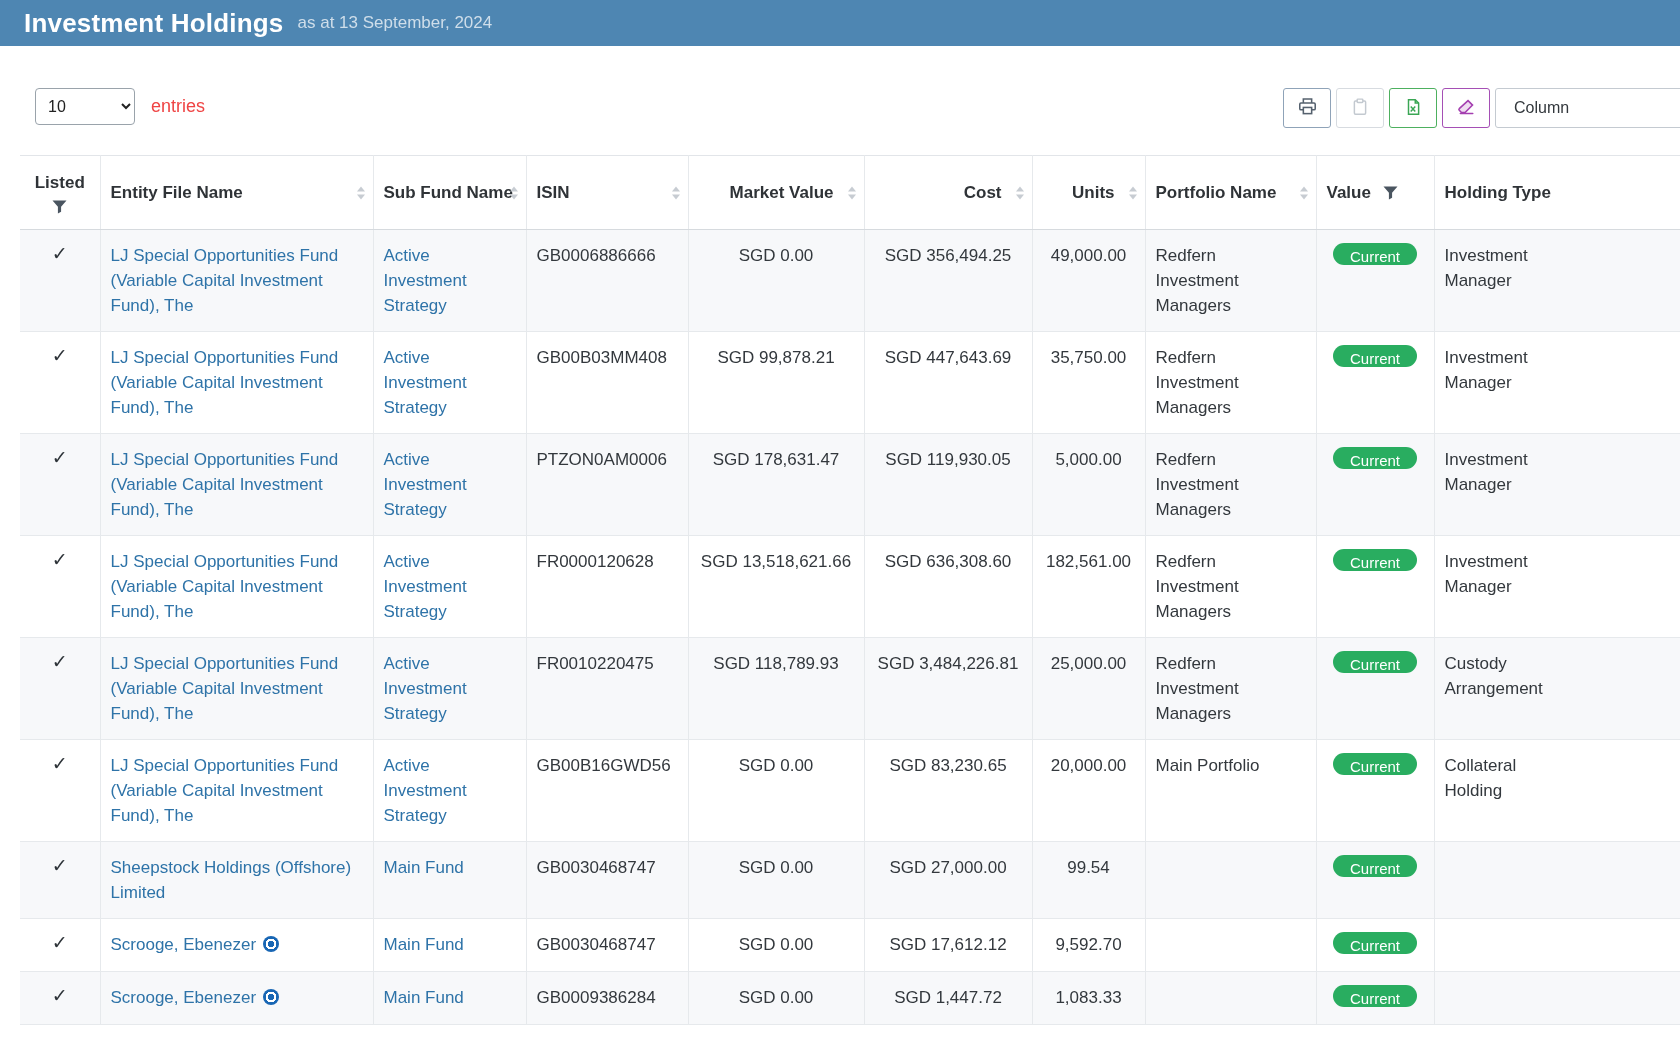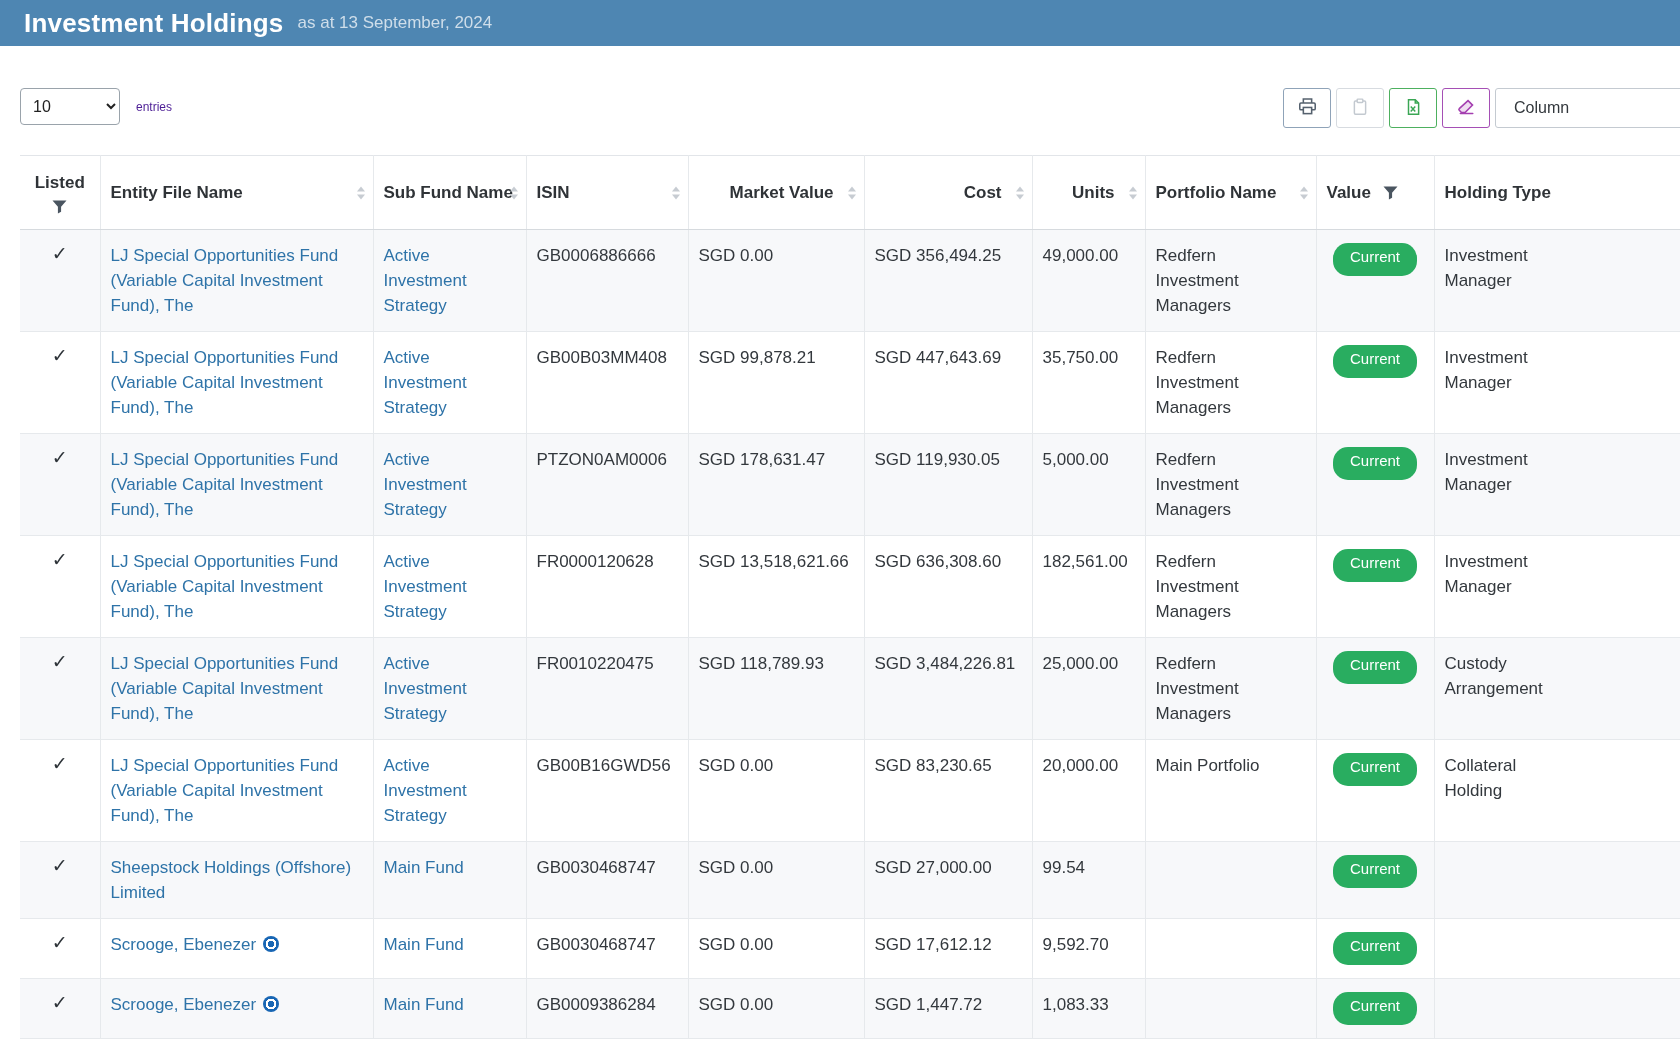--- a/index.html
+++ b/index.html
@@ -6,50 +6,50 @@
   html,body{width:1680px;height:1050px;overflow:hidden;background:#fff;
     font-family:"Liberation Sans","DejaVu Sans",sans-serif;color:#33383d}
 
   
   .titlebar{height:46px;background:#4e86b2;display:flex;align-items:center;padding:0 24px;gap:14px}
   .titlebar .title{color:#fff;font-size:26px;font-weight:700;letter-spacing:.2px}
   .titlebar .subtitle{color:#cfdeea;font-size:17px}
 
   
   .controls{position:relative;margin-top:42px;height:40px}
-  .entries{margin-left:20px;display:flex;align-items:center;gap:16px}
+  .entries{margin-left:35px;display:flex;align-items:center;gap:16px}
   select.page-size{width:100px;height:37px;font-size:16px;padding:0 8px;border:1px solid #9aa3ab;
     border-radius:4px;background:#fff;color:#222}
-  .entries-label{font-size:12px;color:#4c1d95}
+  .entries-label{font-size:18px;color:#ef4444}
   .toolbar{position:absolute;top:0;left:1283px;display:flex;gap:5px}
   .tbtn{width:48px;height:40px;background:#fff;border-radius:3px;display:flex;align-items:center;
     justify-content:center;cursor:pointer}
   .tbtn.print{border:1px solid #8fa3b8}
   .tbtn.copy{border:1px solid #d7dbe0;cursor:default}
   .tbtn.excel{border:1px solid #4db05f}
   .tbtn.clear{border:1px solid #a54fb5}
   .col-btn{height:40px;min-width:210px;border:1px solid #c4cad1;border-radius:3px;background:#fff;
     font-size:16px;color:#33383d;text-align:left;padding:0 18px;white-space:nowrap;cursor:pointer}
 
   
   table{border-collapse:collapse;table-layout:fixed;width:1660px;margin:27px 0 0 20px;
     border-top:1px solid #e2e5e9}
   th,td{border-right:1px solid #e6e9ec;border-bottom:1px solid #e6e9ec}
   th:last-child,td:last-child{border-right:none}
   th{height:74px;vertical-align:middle;padding:0 10px;font-size:17px;font-weight:700;color:#2f3337;
     text-align:left;position:relative;border-bottom:1px solid #d6dade;background:#fff;line-height:24px}
   th.num{text-align:right;padding-right:30px}
   td{vertical-align:top;padding:13px 10px;font-size:17px;line-height:25px;color:#33383d}
   tbody tr:nth-child(odd){background:#f7f8fa}
-  td.num{text-align:left}
+  td.num{text-align:center}
   td.status-cell{text-align:center}
   a.cell-link{color:#2e73a8;text-decoration:none}
   .check{font-size:19px;font-weight:600;color:#2d3338;display:block;text-align:center;line-height:22px}
   .status-pill{display:inline-block;background:#29ad60;color:#fff;font-size:15px;line-height:15px;
-    padding:6px 17px 12px;border-radius:15px;white-space:nowrap}
+    padding:6px 17px 1px;border-radius:15px;white-space:nowrap}
   .carets{position:absolute;right:8px;top:50%;transform:translateY(-50%);display:flex;
     flex-direction:column;gap:3px}
   .caret-up{width:0;height:0;border-left:4.5px solid transparent;border-right:4.5px solid transparent;
     border-bottom:5.5px solid #c7ccd2}
   .caret-down{width:0;height:0;border-left:4.5px solid transparent;border-right:4.5px solid transparent;
     border-top:5.5px solid #c7ccd2}
   .listed-stack{display:flex;flex-direction:column;align-items:center;gap:5px}
   .status-head{display:flex;align-items:center;gap:12px}
   .funnel{display:inline-flex}
   .entity-badge{display:inline-block;width:16px;height:16px;border-radius:50%;margin-left:7px;

